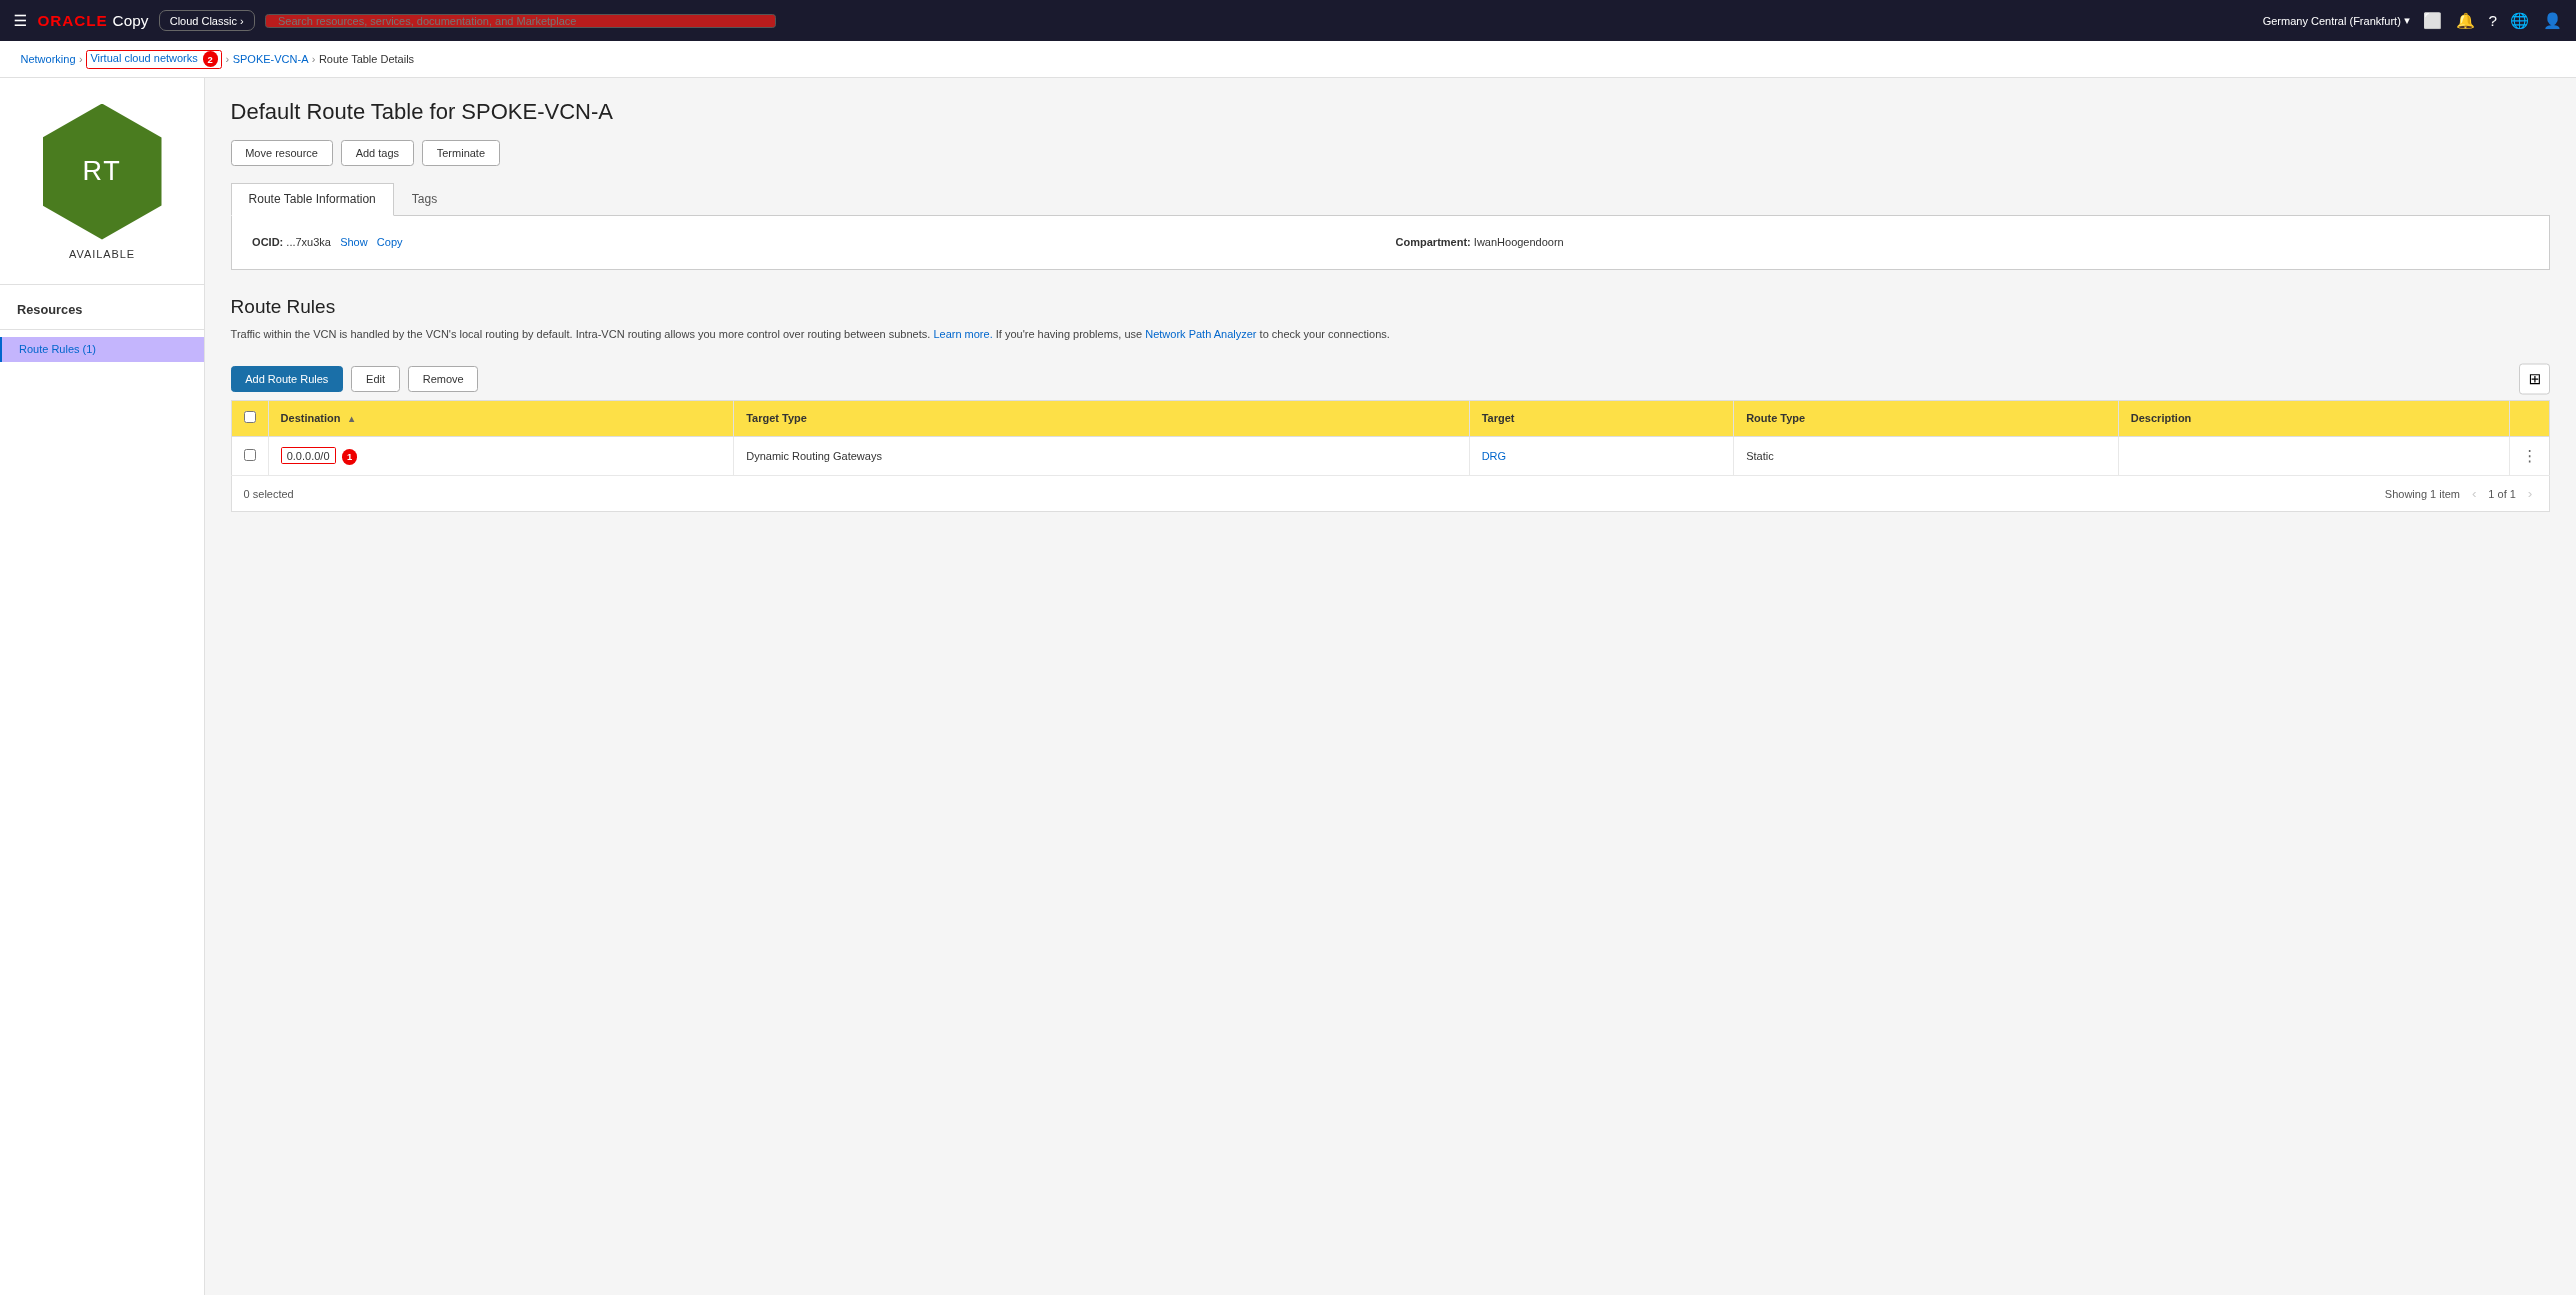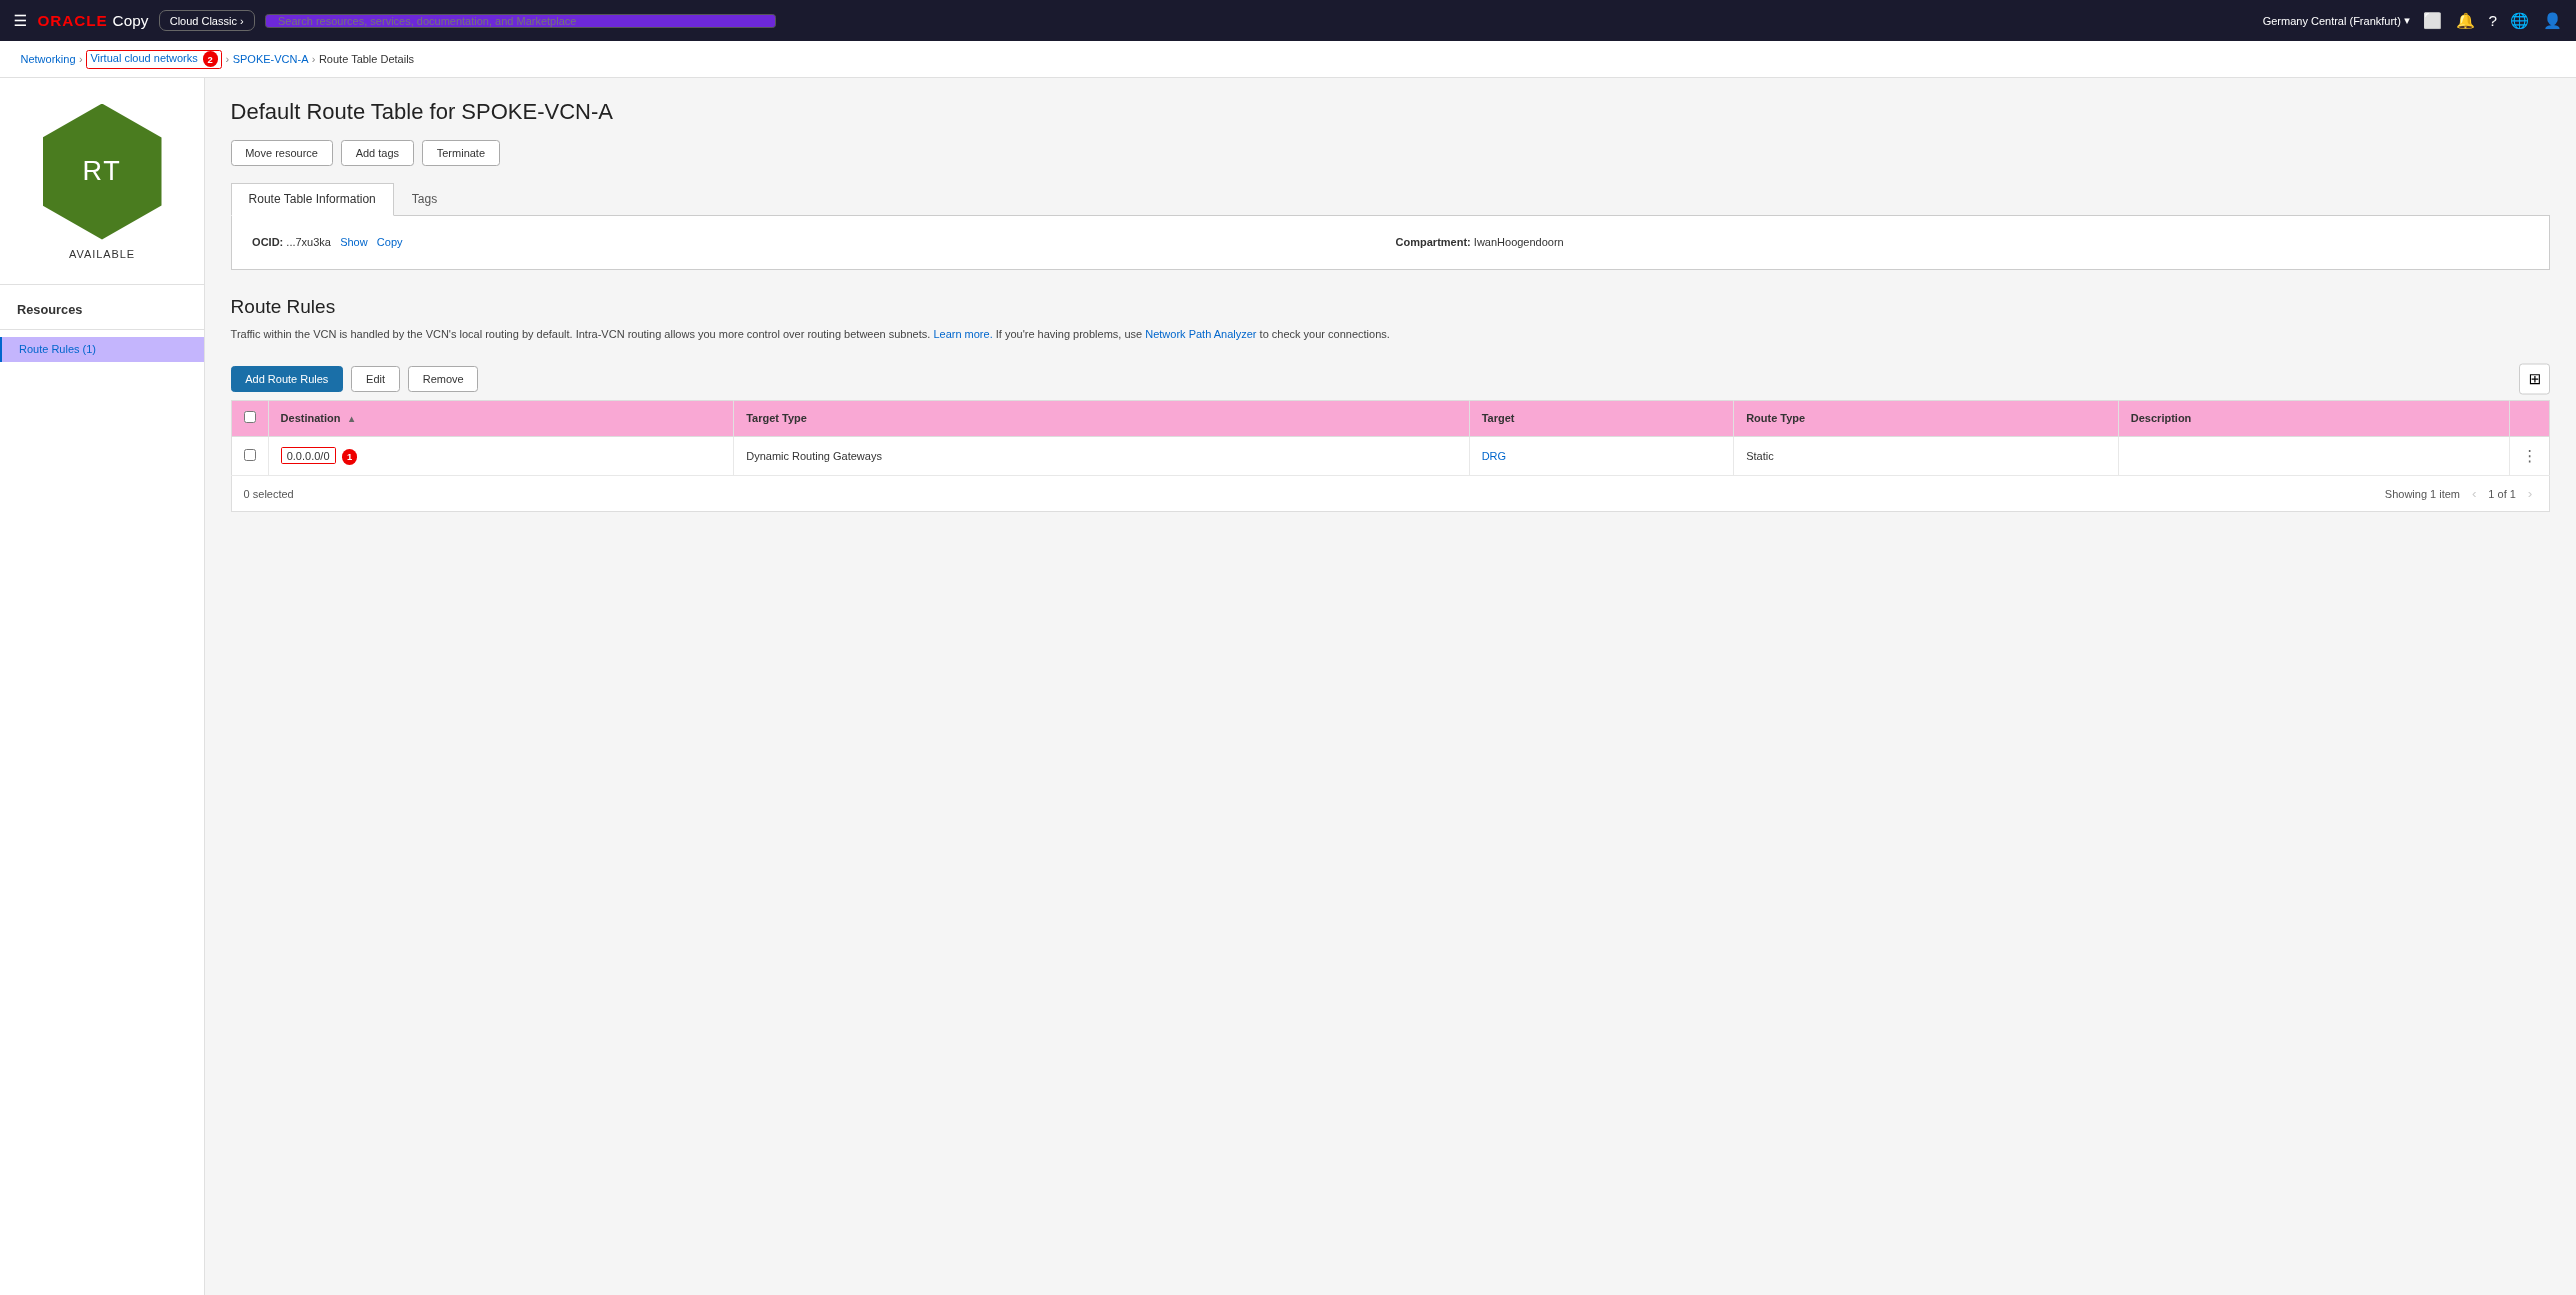--- a/index.html
+++ b/index.html
@@ -25,21 +25,21 @@
       padding: 3.4px 10.2px;
       color: white;
       font-size: 11px;
       cursor: pointer;
       background: transparent;
       display: flex; align-items: center; gap: 5.1px;
     }
     .nav-search {
       flex: 1;
       max-width: 511px;
-      background: #6d28d9;
+      background: #b91c1c;
       border: 0.9px solid #555;
       border-radius: 3.4px;
       padding: 0 12px;
       color: #ccc;
       font-size: 11px;
     }
     .nav-right {
       margin-left: auto;
       display: flex;
       align-items: center;
@@ -262,21 +262,21 @@
       font-size: 15.3px;
     }
 
     table {
       width: 100%;
       border-collapse: collapse;
       background: white;
       border: 0.9px solid #ddd;
     }
     thead tr {
-      background: #f9a8d4;
+      background: #fde047;
       border-bottom: 1.7px solid #ddd;
     }
     th {
       padding: 10.2px 12px;
       font-size: 11px;
       font-weight: 600;
       color: #333;
       text-align: left;
       border-right: 0.9px solid #e0e0e0;
     }

